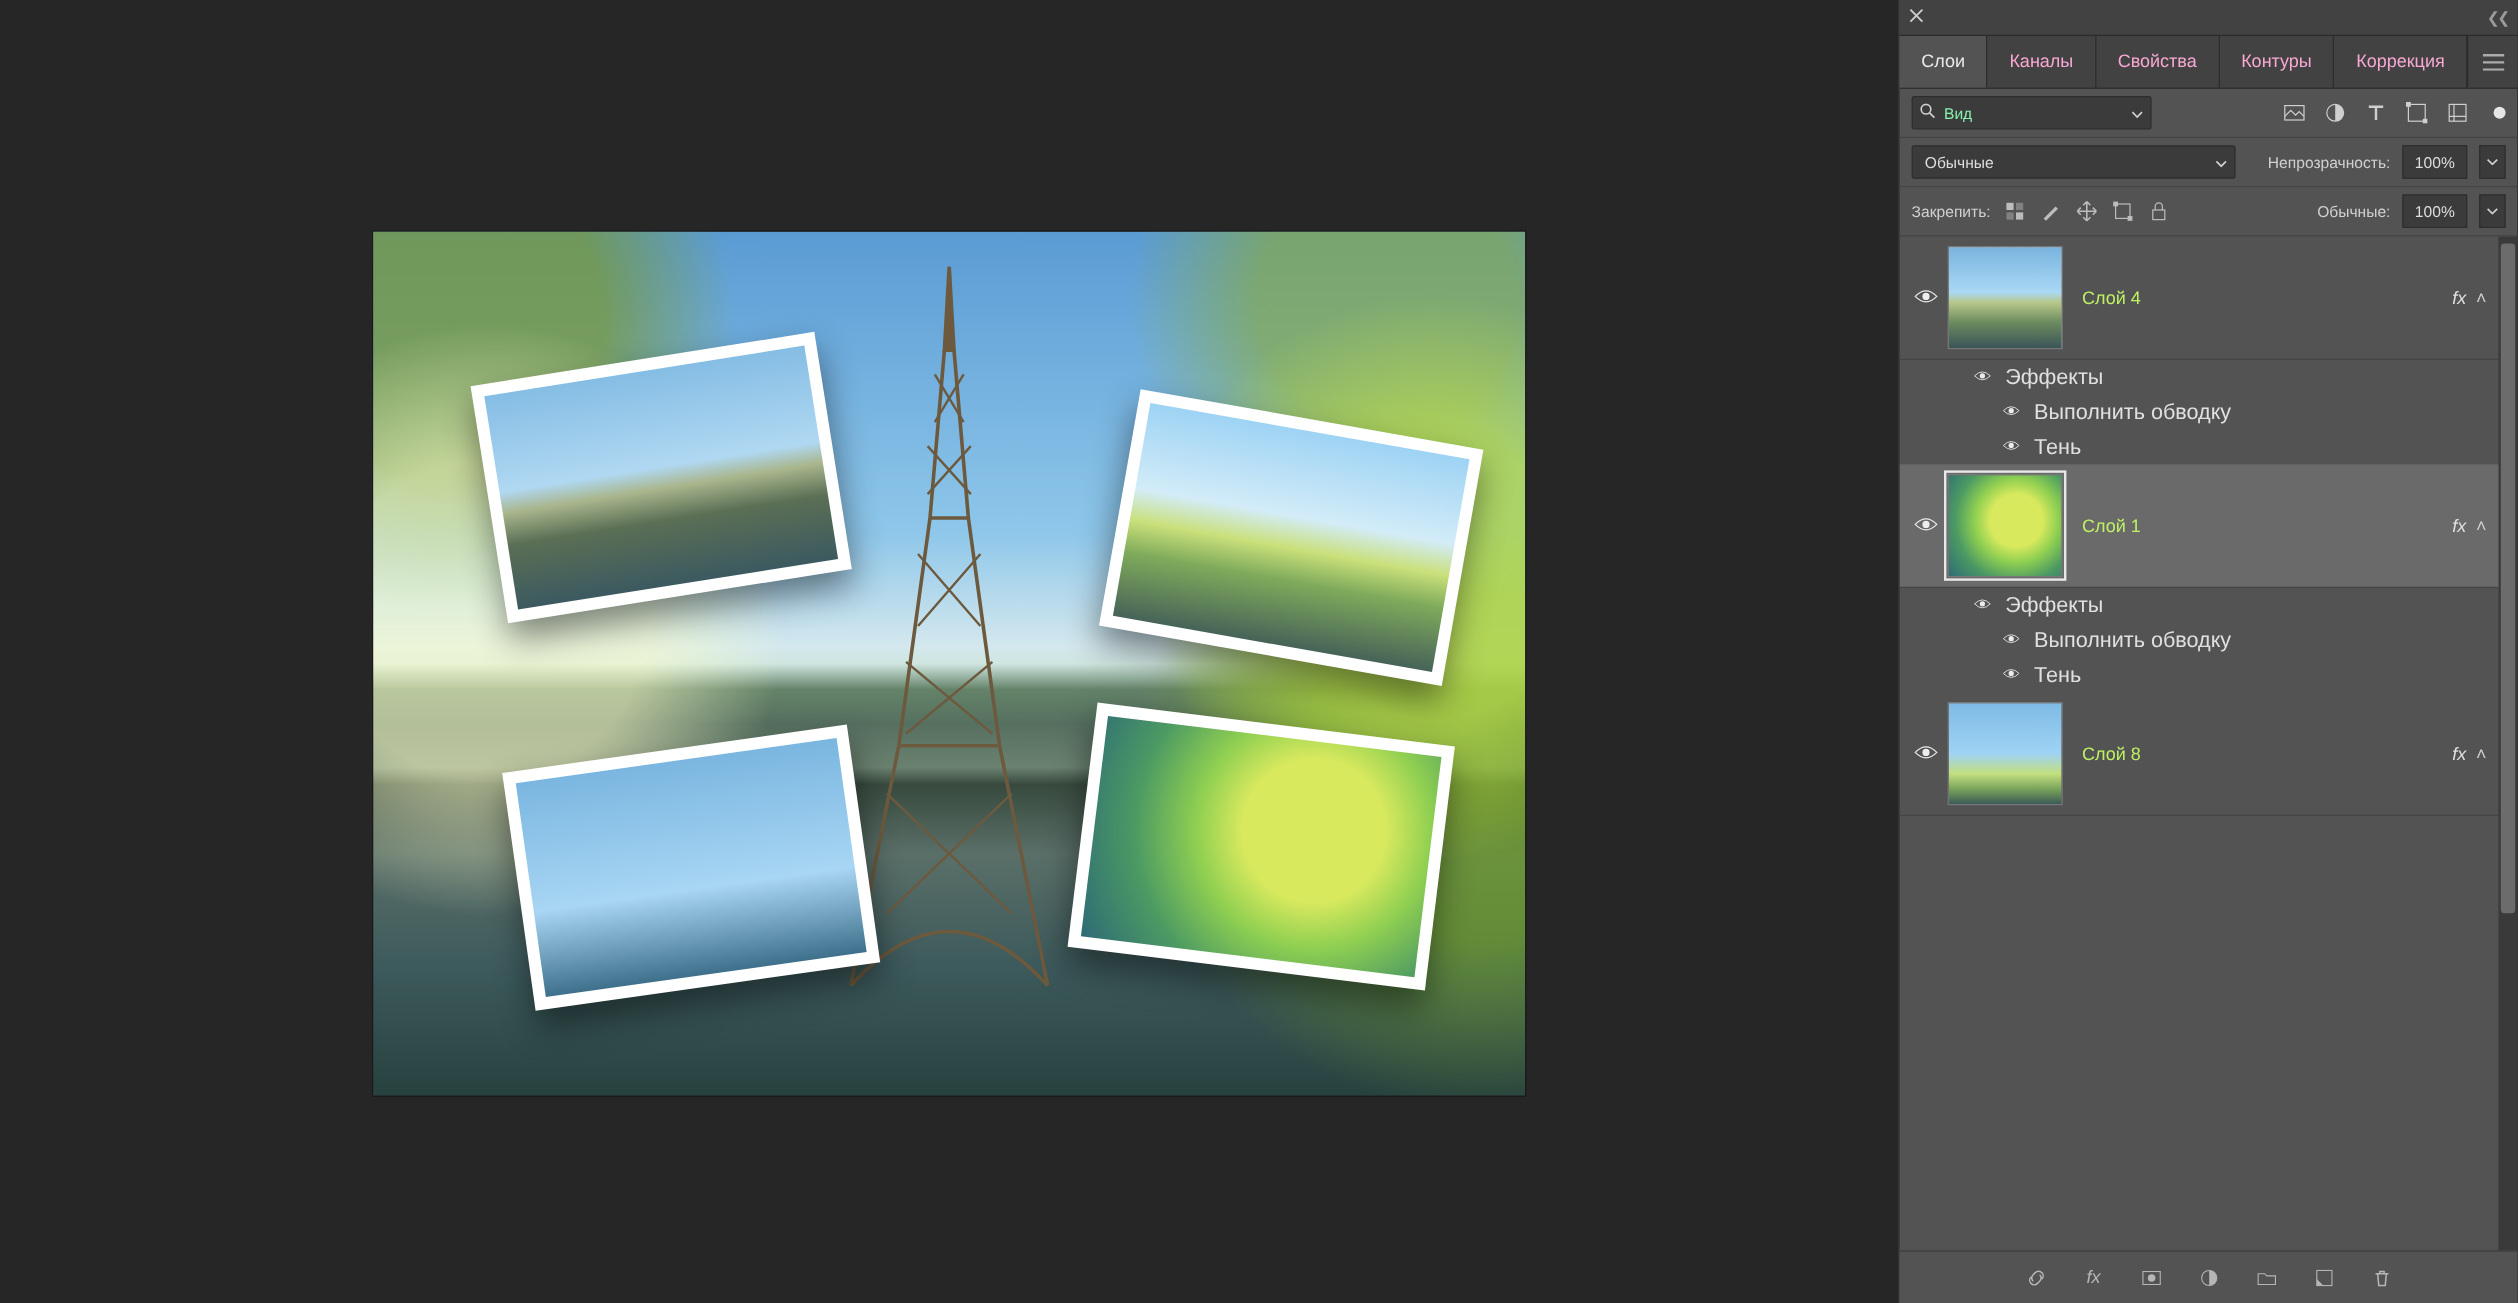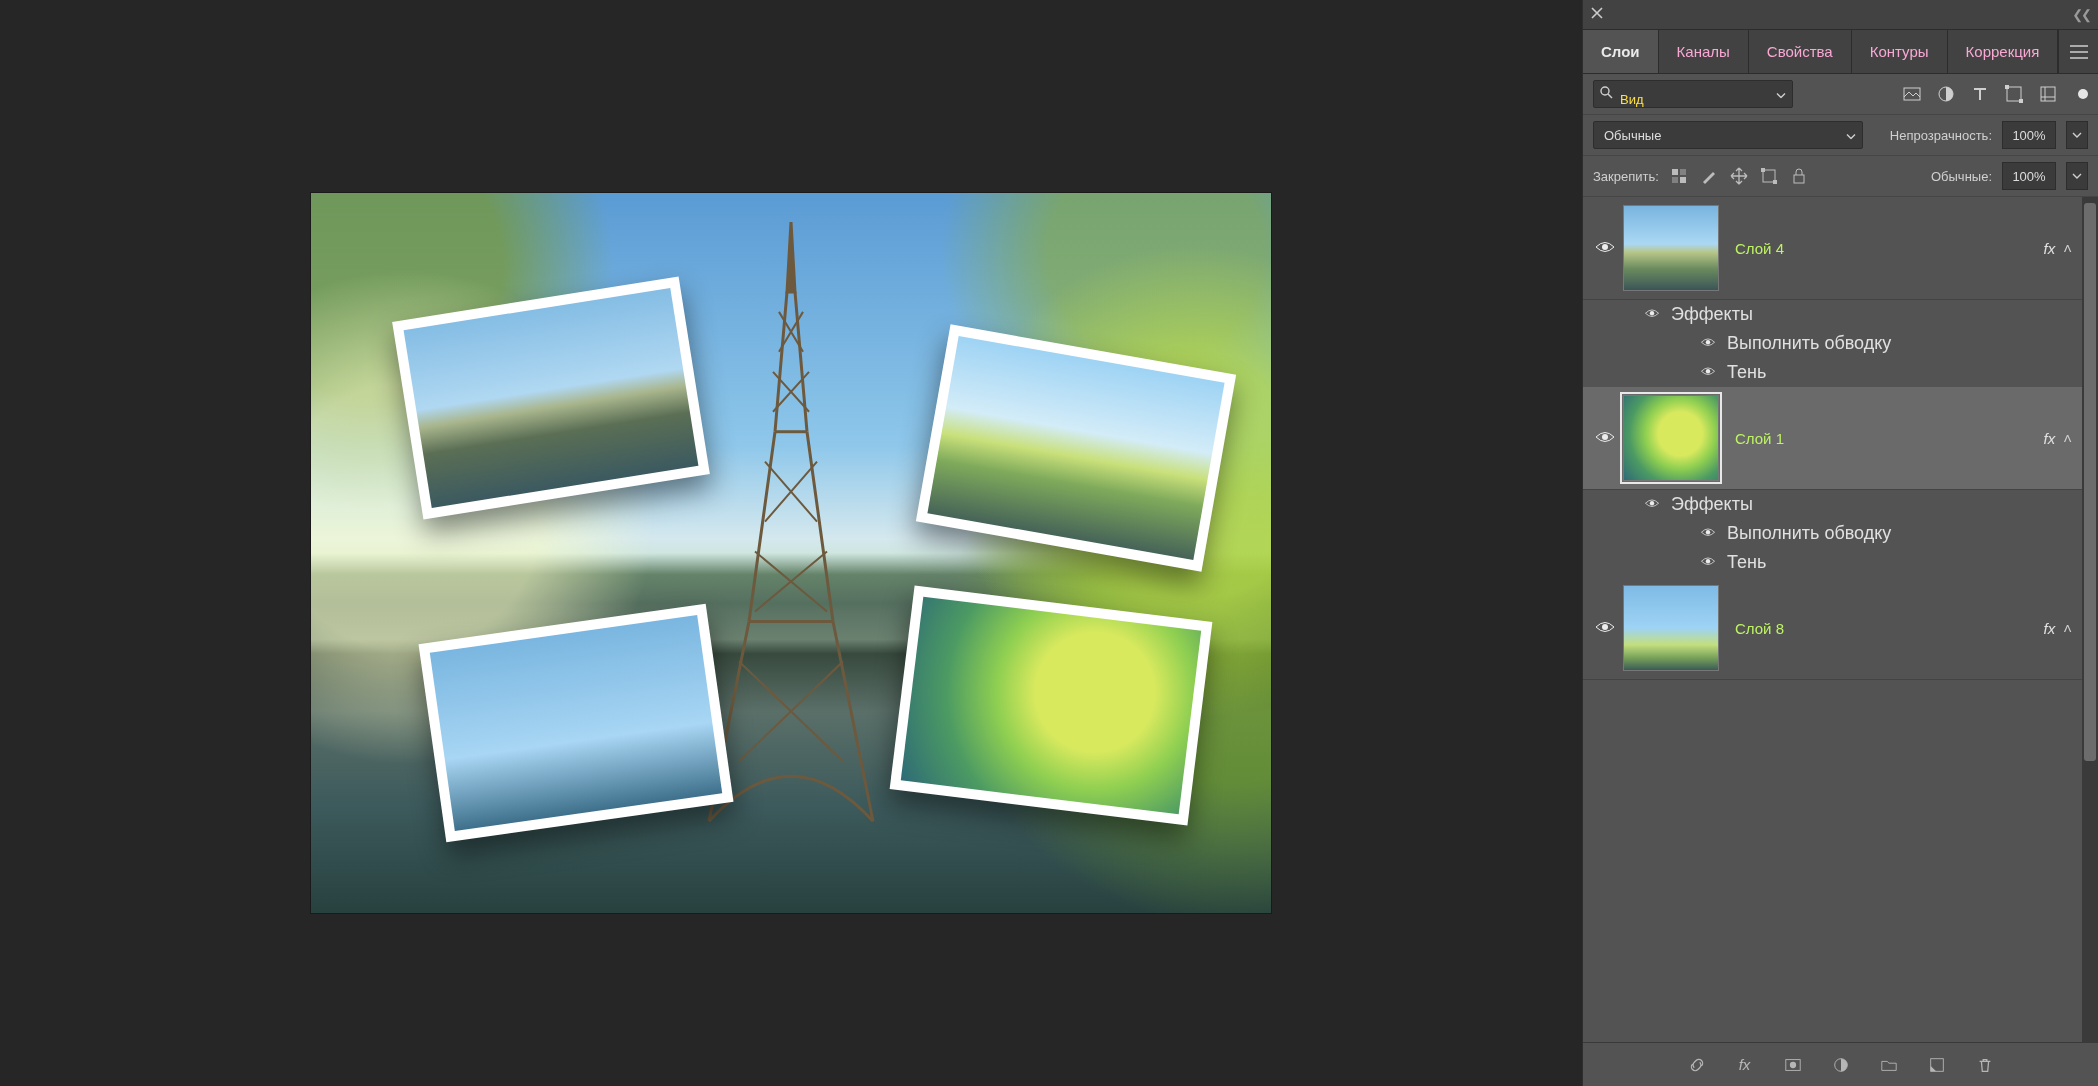--- a/index.html
+++ b/index.html
@@ -37,28 +37,28 @@
 
   
   .panel{width:516px;background:#535353;display:flex;flex-direction:column;border-left:1px solid #2e2e2e}
   .panel-header{display:flex;align-items:center;height:30px;padding:0 8px;background:#424242;border-bottom:1px solid #2c2c2c}
   .panel-header .close{cursor:pointer;color:#ccc}
   .panel-header .spacer{flex:1}
   .panel-header .collapse{color:#9a9a9a;letter-spacing:-2px;cursor:pointer}
 
   .tabs{display:flex;align-items:stretch;background:#424242;border-bottom:1px solid #2c2c2c;height:44px}
   .tab{padding:0 18px;display:flex;align-items:center;color:#f9a8d4;cursor:pointer;border-right:1px solid #2c2c2c;font-size:15px}
-  .tab.active{background:#535353;color:#eaeaea;font-weight:700}
+  .tab.active{background:#535353;color:#eaeaea;font-weight:400}
   .tabs .menu{margin-left:auto;width:46px;display:flex;align-items:center;justify-content:center;cursor:pointer;border-left:1px solid #2c2c2c}
   .tabs .menu svg{opacity:.75}
 
   .row{display:flex;align-items:center;padding:6px 10px;gap:10px;border-bottom:1px solid #454545}
 
   .search{position:relative;width:200px}
-  .search select,.search .facade{width:100%;height:28px;background:#3b3b3b;border:1px solid #2d2d2d;border-radius:2px;color:#fde047;display:flex;align-items:flex-end;padding:0 22px 0 26px;font-size:13px}
+  .search select,.search .facade{width:100%;height:28px;background:#3b3b3b;border:1px solid #2d2d2d;border-radius:2px;color:#86efac;display:flex;align-items:center;padding:0 22px 0 26px;font-size:13px}
   .search .sicon{position:absolute;left:7px;top:50%;transform:translateY(-50%);color:#bbb}
   .search .chev{position:absolute;right:7px;top:50%;transform:translateY(-50%);color:#bbb}
 
   .filter-icons{display:flex;gap:14px;margin-left:auto;align-items:center}
   .ficon{width:20px;height:20px;display:flex;align-items:center;justify-content:center;color:#cfcfcf;cursor:pointer}
   .ficon svg{width:18px;height:18px}
   .dot{width:10px;height:10px;border-radius:50%;background:#e6e6e6;margin-left:6px}
 
   .sel{height:28px;background:#3b3b3b;border:1px solid #2d2d2d;border-radius:2px;color:#ddd;display:flex;align-items:center;padding:0 22px 0 10px;position:relative;font-size:13px}
   .sel .chev{position:absolute;right:6px;top:50%;transform:translateY(-50%);color:#bbb}
@@ -83,21 +83,21 @@
       background-blend-mode:normal;position:relative;flex-shrink:0}
   .thumb::after{content:"";position:absolute;inset:0;background:repeating-conic-gradient(#cfcfcf 0 25%,#fff 0 50%) 0 0/14px 14px;z-index:-1}
   .thumb.t-greens{background:radial-gradient(circle at 60% 45%,#d8e95e 0 30%,#8fcf51 48%,#4c9a63 70%,#2e6b76 100%)}
   .thumb.t-sky{background:linear-gradient(to bottom,#7fbbe6 0%,#9ed3f4 50%,#c3df7e 70%,#7aa45b 85%,#3b5b56 100%)}
   .layer.selected .thumb{outline:2px solid #e8e8e8;outline-offset:1px}
   .lname{margin-left:16px;font-size:15px;color:#bef264}
   .fx{margin-left:auto;font-style:italic;color:#e0e0e0;font-size:15px;display:flex;align-items:center;gap:8px}
   .fx .chev{font-style:normal;color:#cfcfcf}
 
   .fx-item{display:flex;align-items:center;padding:4px 10px 4px 60px;gap:10px}
-  .fx-item.sub{padding-left:116px}
+  .fx-item.sub{padding-left:84px}
   .fx-item .eye{transform:scale(.85)}
   .fx-item .t{font-size:18px;color:#e0e0e0}
 
   .footer{height:44px;border-top:1px solid #3a3a3a;display:flex;align-items:center;justify-content:center;gap:28px;background:#535353}
   .footer .ficon{opacity:.8}
 
   .scroll-side{position:absolute;right:0;top:0;bottom:0;width:16px;background:#3a3a3a}
   .scroll-side .thumb-bar{position:absolute;left:2px;right:2px;top:6px;height:66%;background:#6c6c6c;border-radius:3px}
 </style>
 </head>

